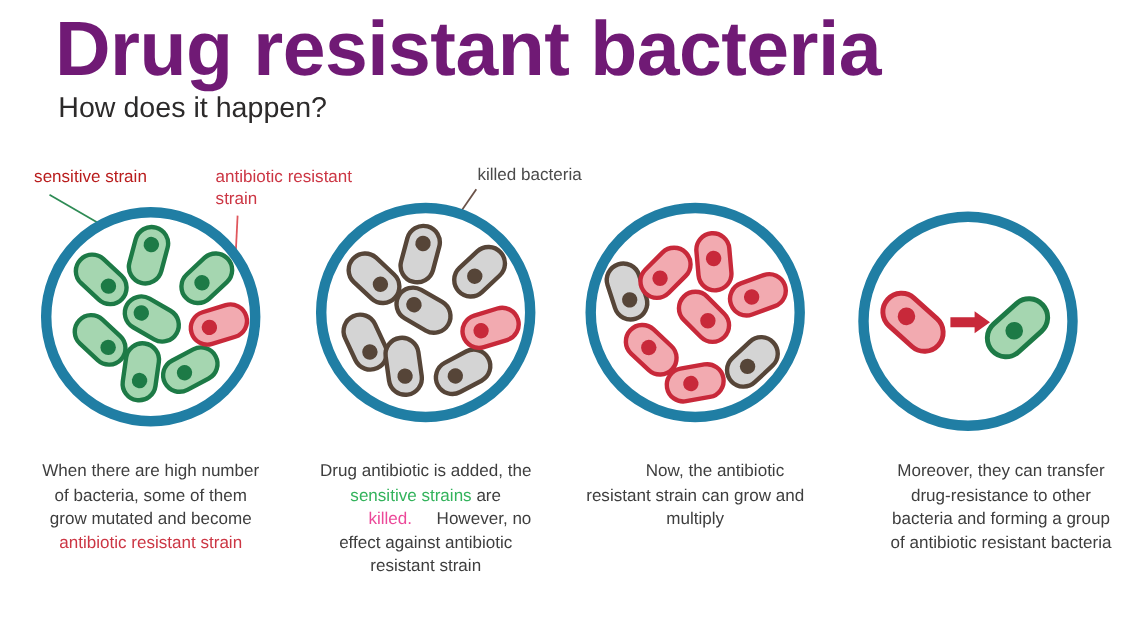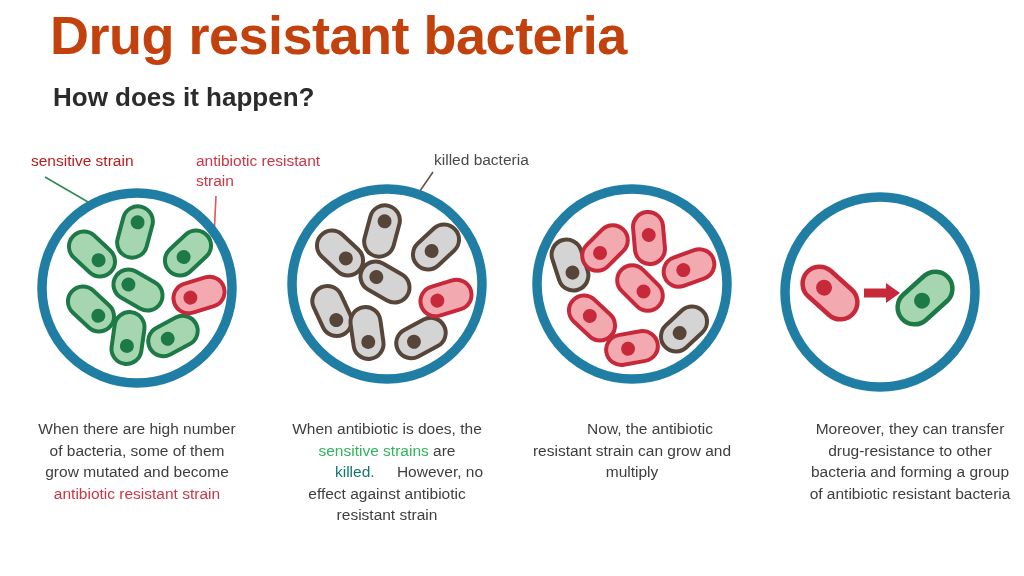--- a/index.html
+++ b/index.html
@@ -2,25 +2,25 @@
 <html><head>
 <meta charset="utf-8">
 <style>
   html,body{margin:0;padding:0;}
   body{
     width:1024px;height:576px;position:relative;overflow:hidden;
     background:#ffffff;font-family:"Liberation Sans",sans-serif;
   }
   .page-title{
     position:absolute;left:50px;top:4px;margin:0;
-    font-size:54px;font-weight:800;letter-spacing:-0.5px;color:#c2410c;
+    font-size:70px;font-weight:800;letter-spacing:-0.5px;color:#701a75;
   }
   .page-subtitle{
     position:absolute;left:53px;top:82px;margin:0;
-    font-size:26px;font-weight:700;color:#2c2a2a;
+    font-size:26px;font-weight:400;color:#2c2a2a;
   }
   .legend-label{
     position:absolute;font-size:15.5px;line-height:1.28;font-weight:500;
   }
   .legend-sensitive{left:31px;top:151px;}
   .legend-resistant{left:196px;top:151px;width:150px;}
   .legend-killed{left:434px;top:150px;}
   .pointer-overlay{
     position:absolute;left:0;top:0;width:1024px;height:576px;pointer-events:none;
   }
@@ -162,17 +162,17 @@
         <circle cy="-8" r="8" fill="#c8293a"></circle>
       </g>
       <g transform="translate(45,6) rotate(48)">
         <rect x="-17" y="-31" width="34" height="62" rx="17" fill="#a5d6b0" stroke="#1d7a46" stroke-width="4.5"></rect>
         <circle cy="4" r="8" fill="#1d7a46"></circle>
       </g>
       <polygon points="-16,-3.5 6,-3.5 6,-9 20,1 6,11 6,5.5 -16,5.5" fill="#c8293a"></polygon>
     </svg>
 
   <p class="caption" style="left: 31px;"><span style="color: rgb(62, 62, 62);">When there are high number of bacteria, some of them grow mutated and become </span><span style="color: rgb(204, 54, 68);">antibiotic resistant strain</span></p>
-  <p class="caption" style="left: 281px;"><span style="color: rgb(62, 62, 62);">When antibiotic is does, the </span><span style="color: rgb(51, 179, 92);">sensitive strains</span><span style="color: rgb(62, 62, 62);"> are </span><span style="color: #0f766e; padding-left: 44px;">killed.</span><span style="color: rgb(62, 62, 62); margin-left: 18px;"> However, no effect against antibiotic resistant strain</span></p>
+  <p class="caption" style="left: 281px;"><span style="color: rgb(62, 62, 62);">Drug antibiotic is added, the </span><span style="color: rgb(51, 179, 92);">sensitive strains</span><span style="color: rgb(62, 62, 62);"> are </span><span style="color: #ec4899; padding-left: 44px;">killed.</span><span style="color: rgb(62, 62, 62); margin-left: 18px;"> However, no effect against antibiotic resistant strain</span></p>
   <p class="caption" style="left: 526px;"><span style="color: rgb(62, 62, 62); margin-left: 36px;">Now, the antibiotic resistant strain can grow and multiply</span></p>
   <p class="caption" style="left: 804px;"><span style="color: rgb(62, 62, 62);">Moreover, they can transfer drug-resistance to other bacteria and forming  a group of antibiotic resistant bacteria</span></p>
 
 </div>
 
 </body></html>

